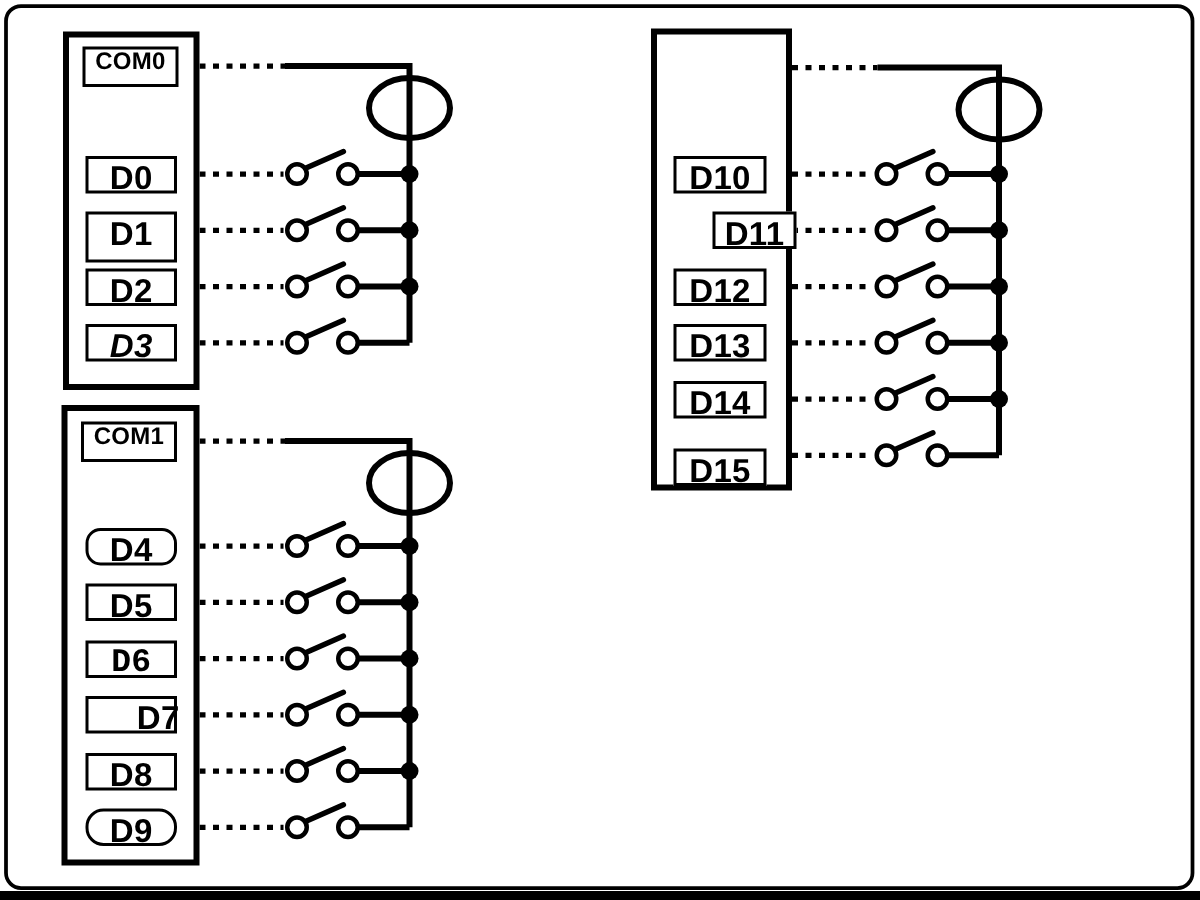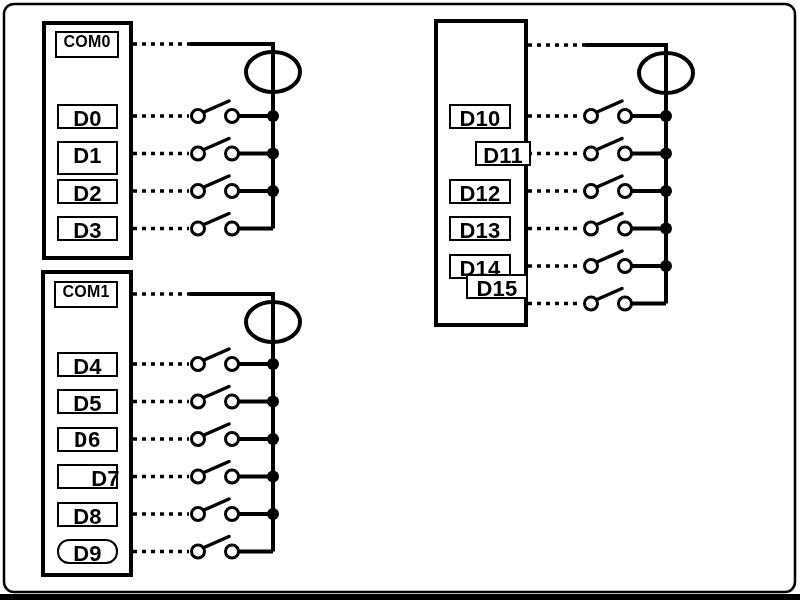--- a/index.html
+++ b/index.html
@@ -182,26 +182,26 @@
   <div class="label-box com-label" id="combox-0" style="left: 55px; top: 30.5px; width: 64px; height: 27px;">
     <span>COM0</span>
   </div>
   <div class="label-box com-label" id="combox-1" style="left: 54px; top: 280.5px; width: 64px; height: 27px;">
     <span>COM1</span>
   </div>
 
 <div class="label-box d-label" style="left: 57px; top: 103.5px; width: 61px; height: 25px;">D0</div>
     <div class="label-box d-label" style="left: 57px; top: 141px; width: 61px; height: 34px;">D1</div>
     <div class="label-box d-label" style="left: 57px; top: 178.5px; width: 61px; height: 25px;">D2</div>
-    <div class="label-box d-label" style="left: 57px; top: 216px; width: 61px; height: 25px;">D3</div>
-    <div class="label-box d-label" style="left: 57px; top: 351.5px; width: 61px; height: 25px;">D4</div>
+    <div class="label-box d-label" style="left: 57px; top: 216px; width: 61px; height: 25px; font-style: italic;">D3</div>
+    <div class="label-box d-label" style="left: 57px; top: 351.5px; width: 61px; height: 25px; border-radius: 10px;">D4</div>
     <div class="label-box d-label" style="left: 57px; top: 389px; width: 61px; height: 25px;">D5</div>
     <div class="label-box d-label" style="left: 57px; top: 426.5px; width: 61px; height: 25px; font-family: Liberation Mono, monospace;">D6</div>
     <div class="label-box d-label" style="left: 57px; top: 464px; width: 61px; height: 25px; padding-left: 36px;">D7</div>
     <div class="label-box d-label" style="left: 57px; top: 501.5px; width: 61px; height: 25px;">D8</div>
     <div class="label-box d-label" style="left: 57px; top: 539px; width: 61px; height: 25px; border-radius: 12px;">D9</div>
     <div class="label-box d-label" style="left: 449px; top: 103.5px; width: 62px; height: 25px;">D10</div>
     <div class="label-box d-label" style="left: 475px; top: 141px; width: 56px; height: 25px;">D11</div>
     <div class="label-box d-label" style="left: 449px; top: 178.5px; width: 62px; height: 25px;">D12</div>
     <div class="label-box d-label" style="left: 449px; top: 216px; width: 62px; height: 25px;">D13</div>
     <div class="label-box d-label" style="left: 449px; top: 253.5px; width: 62px; height: 25px;">D14</div>
-    <div class="label-box d-label" style="left: 449px; top: 274px; width: 62px; height: 25px; margin-left: 17px;">D15</div>
+    <div class="label-box d-label" style="left: 449px; top: 299px; width: 62px; height: 25px;">D15</div>
   </div>
 
 </body></html>

